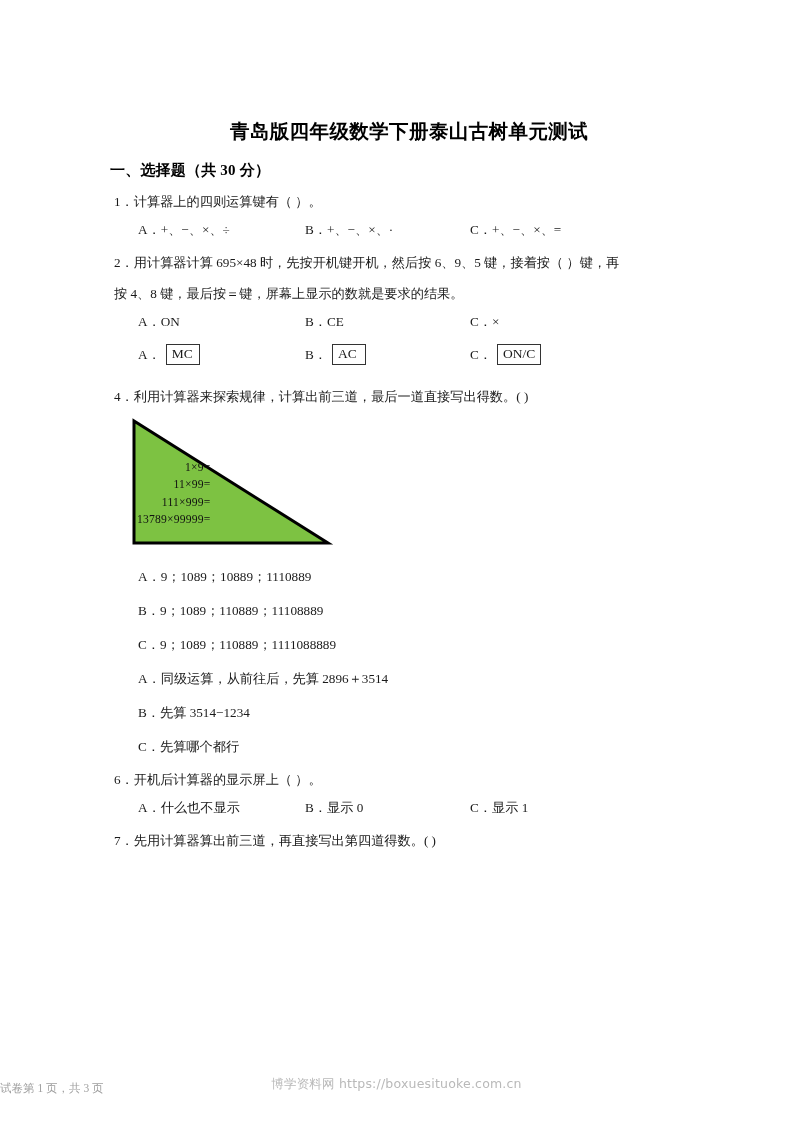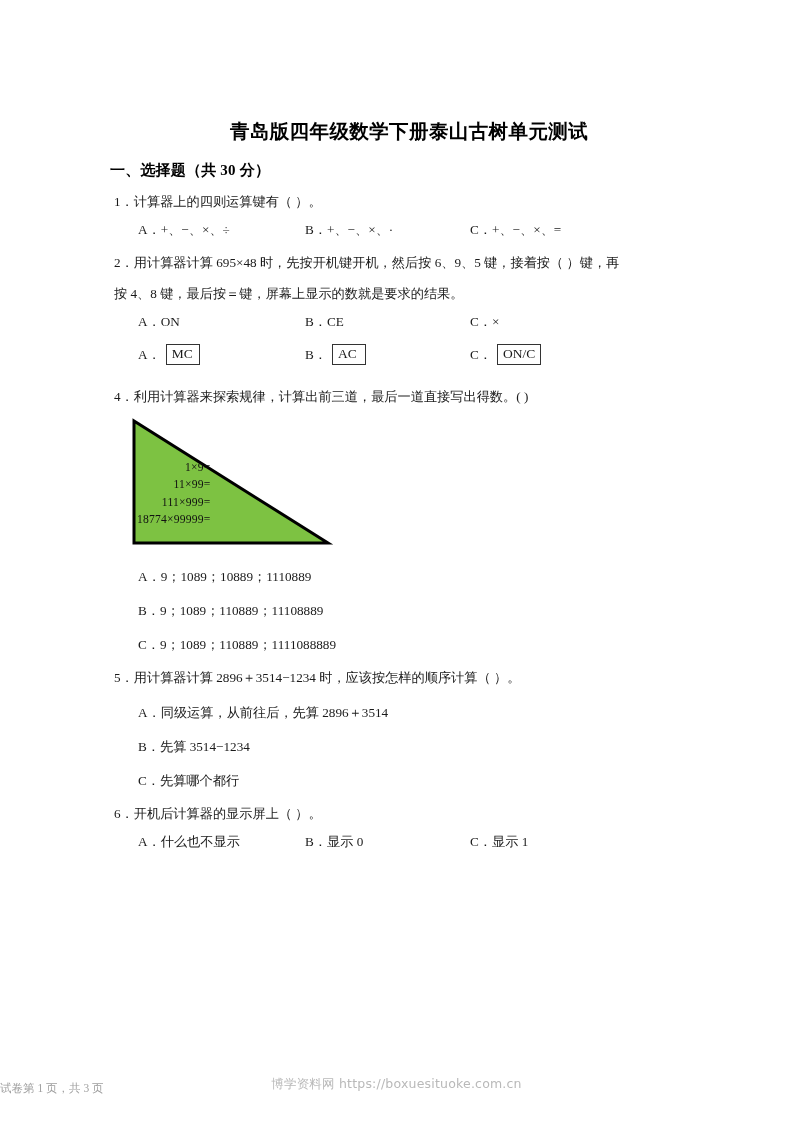--- a/index.html
+++ b/index.html
@@ -190,44 +190,44 @@
     <div class="q q-stem">4．利用计算器来探索规律，计算出前三道，最后一道直接写出得数。(    )</div>
 
     <div class="tri-wrap">
       <svg class="tri-svg" width="230" height="135" viewBox="0 0 230 135">
         <polygon points="6,4 6,126 200,126" fill="#7DC242" stroke="#000000" stroke-width="3" stroke-linejoin="miter"></polygon>
       </svg>
       <div class="tri-lines">
         <div>1×9=</div>
         <div>11×99=</div>
         <div>111×999=</div>
-        <div>18774×99999=</div>
+        <div>13789×99999=</div>
       </div>
     </div>
 
     <div class="opts-stack">
       <div class="opt-line">A．9；1089；10889；1110889</div>
       <div class="opt-line">B．9；1089；110889；11108889</div>
       <div class="opt-line">C．9；1089；110889；1111088889</div>
     </div>
 
-    <div class="q q-stem">5．用计算器计算 2896＋3514−1234 时，应该按怎样的顺序计算（     ）。</div>
     <div class="opts-stack">
       <div class="opt-line">A．同级运算，从前往后，先算 2896＋3514</div>
       <div class="opt-line">B．先算 3514−1234</div>
       <div class="opt-line">C．先算哪个都行</div>
     </div>
 
     <div class="q q-stem">6．开机后计算器的显示屏上（    ）。</div>
     <div class="opts-row">
       <span class="opt opt-a">A．什么也不显示</span>
       <span class="opt opt-b">B．显示 0</span>
       <span class="opt opt-c">C．显示 1</span>
     </div>
 
+    <div class="q">7．先用计算器算出前三道，再直接写出第四道得数。(      )</div>
 
   </div>
 
   <div class="footer">
     <div class="footer-watermark">博学资料网 https://boxuesituoke.com.cn</div>
     <div class="footer-pageinfo">试卷第 1 页，共 3 页</div>
   </div>
 
 </div>
 

